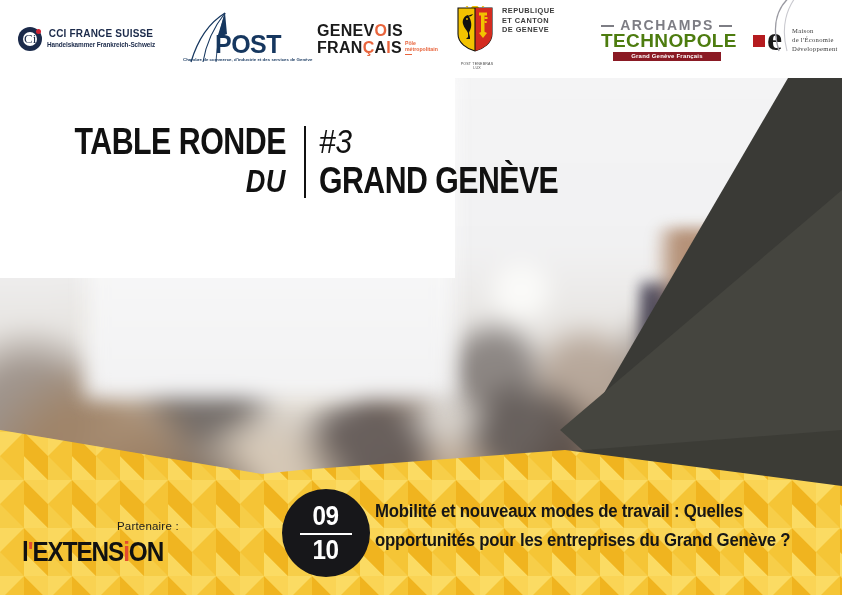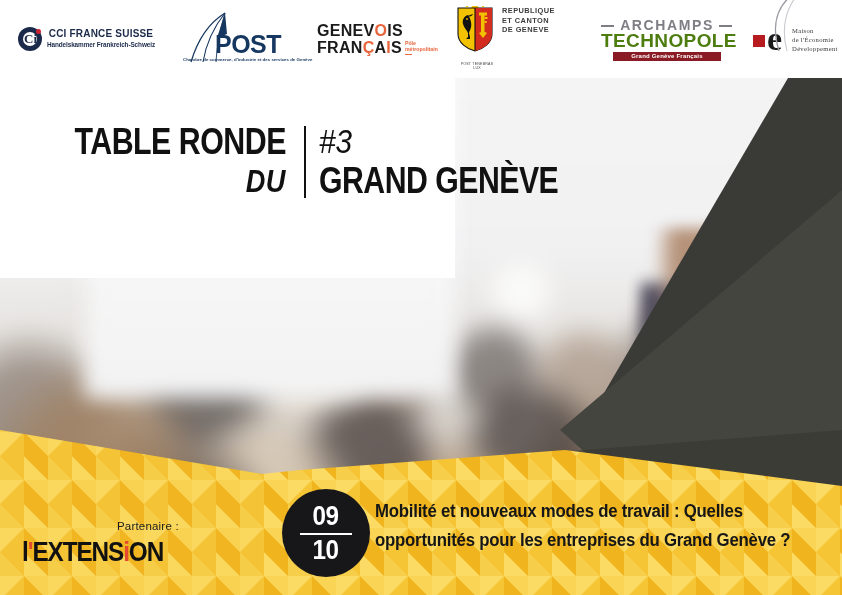--- a/index.html
+++ b/index.html
@@ -26,21 +26,21 @@
     width:24px;height:24px;border-radius:50%;
     background:#1b2a4a;position:relative;flex:0 0 auto;
   }
   .cci-mark::after{
     content:"";position:absolute;left:5px;top:5px;
     width:14px;height:14px;border-radius:50%;
     background:#ffffff;
   }
   .cci-mark .ci{
     position:absolute;left:6px;top:3px;color:#1b2a4a;
-    font-size:13px;font-weight:bold;line-height:18px;
+    font-size:13px;font-weight:normal;line-height:18px;
     font-family:"Liberation Serif",serif;z-index:2;
   }
   .cci-mark .dot{
     position:absolute;right:1px;top:2px;width:5px;height:5px;
     border-radius:50%;background:#cf2030;z-index:3;
   }
   .cci-txt .t1{
     font-size:10px;font-weight:bold;color:#1b2a4a;
     letter-spacing:.2px;line-height:12px;white-space:nowrap;text-align:center;
   }

